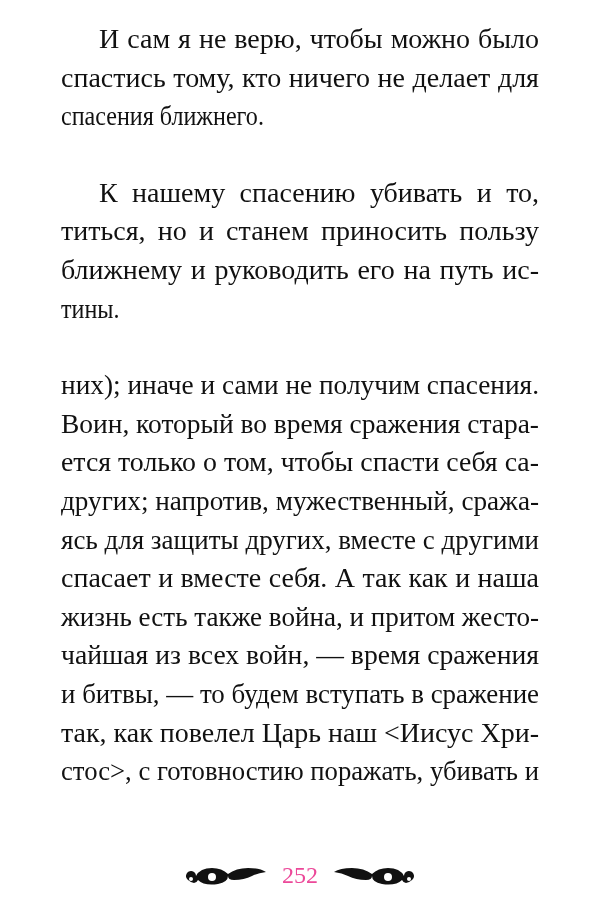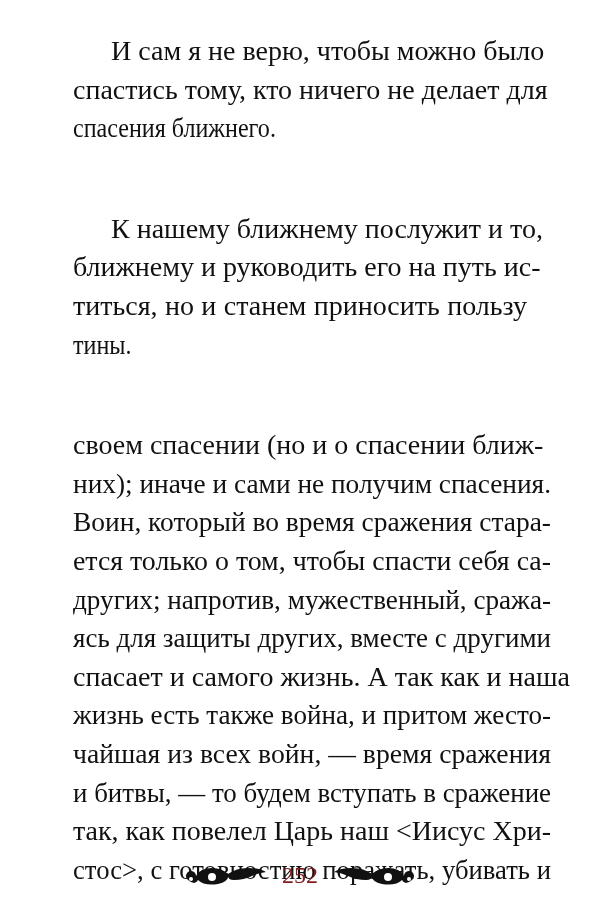--- a/index.html
+++ b/index.html
@@ -1,59 +1,58 @@
 <!DOCTYPE html>
 <html><head>
 <meta charset="utf-8">
 <style>
   html, body { margin:0; padding:0; background:#ffffff; }
   body { width:600px; height:920px; position:relative; overflow:hidden; }
   .page { position:absolute; left:61px; top:20px; width:478px; }
-  .para { margin:12px; }
+  .para { margin:0; }
   .line {
     display:block; height:38.6px; line-height:38.6px;
     font-family:"Liberation Serif", serif; font-size:28px; color:#111;
     white-space:nowrap; text-align:justify; text-align-last:justify;
     transform-origin:left center;
   }
   .line.last { text-align-last:left; }
   .line.indent { padding-left:38px; }
   .gap { height:38px; }
   .footer {
     position:absolute; left:0; top:855px; width:600px; height:40px;
     display:flex; justify-content:center; align-items:center; gap:10px;
   }
-  .page-num { font-family:"Liberation Serif", serif; font-size:24px; color:#7f1d1d; }
+  .page-num { font-family:"Liberation Serif", serif; font-size:24px; color:#ec4899; }
   .orn { width:90px; height:30px; }
 </style>
 </head>
 <body>
 
 <div class="page">
   <div class="para">
     <span class="line indent">И сам я не верю, чтобы можно было</span>
     <span class="line">спастись тому, кто ничего не делает для</span>
     <span class="line last" style="transform: scaleX(0.86);">спасения ближнего.</span>
   </div>
   <div class="gap"></div>
   <div class="para">
-    <span class="line indent">К нашему ближнему послужит и то,</span>
+    <span class="line indent">К нашему спасению убивать и то,</span>
+    <span class="line">титься, но и станем приносить пользу</span>
     <span class="line">ближнему и руководить его на путь ис-</span>
-    <span class="line">титься, но и станем приносить пользу</span>
     <span class="line last" style="transform: scaleX(0.86);">тины.</span>
   </div>
   <div class="gap"></div>
   <div class="para">
-    <span class="line">своем спасении (но и о спасении ближ-</span>
     <span class="line" style="transform: scaleX(0.976663); width: 489.422px; text-align: left; text-align-last: left;">них); иначе и сами не получим спасения.</span>
     <span class="line" style="transform: scaleX(0.980104); width: 487.703px; text-align: left; text-align-last: left;">Воин, который во время сражения стара-</span>
     <span class="line" style="transform: scaleX(0.994926); width: 480.438px; text-align: left; text-align-last: left;">ется только о том, чтобы спасти себя са-</span>
     <span class="line" style="transform: scaleX(0.970466); width: 492.547px; text-align: left; text-align-last: left;">других; напротив, мужественный, сража-</span>
     <span class="line" style="transform: scaleX(0.964165); width: 495.766px; text-align: left; text-align-last: left;">ясь для защиты других, вместе с другими</span>
-    <span class="line">спасает и самого жизнь. А так как и наша</span>
+    <span class="line">спасает и вместе себя. А так как и наша</span>
     <span class="line" style="transform: scaleX(0.967856); width: 493.875px; text-align: left; text-align-last: left;">жизнь есть также война, и притом жесто-</span>
     <span class="line" style="transform: scaleX(0.988305); width: 483.656px; text-align: left; text-align-last: left;">чайшая из всех войн, — время сражения</span>
     <span class="line" style="transform: scaleX(0.961589); width: 497.094px; text-align: left; text-align-last: left;">и битвы, — то будем вступать в сражение</span>
     <span class="line" style="transform: scaleX(0.999837); width: 478.078px; text-align: right; text-align-last: left;">так, как повелел Царь наш &lt;Иисус Хри-</span>
     <span class="line" style="transform: scaleX(0.953586); width: 501.266px; text-align: left; text-align-last: left;">стос&gt;, с готовностию поражать, убивать и</span>
 
   </div>
 </div>
 
 <div class="footer">

